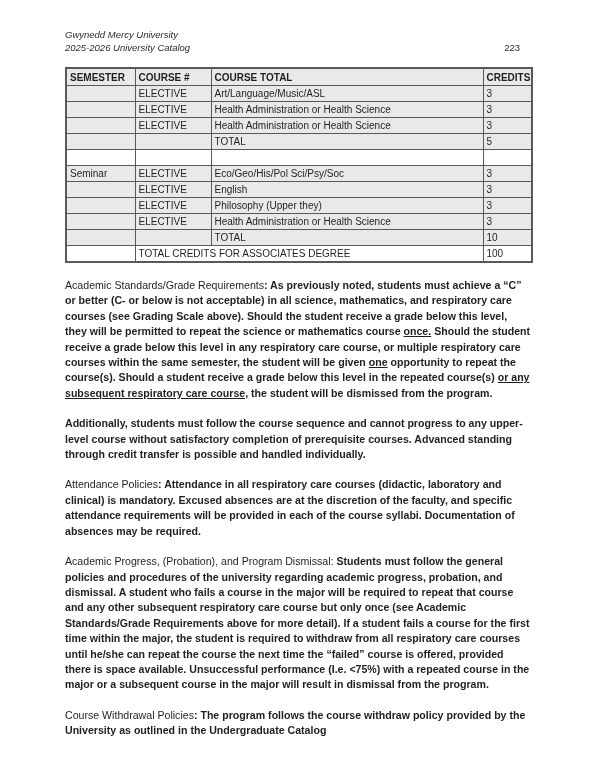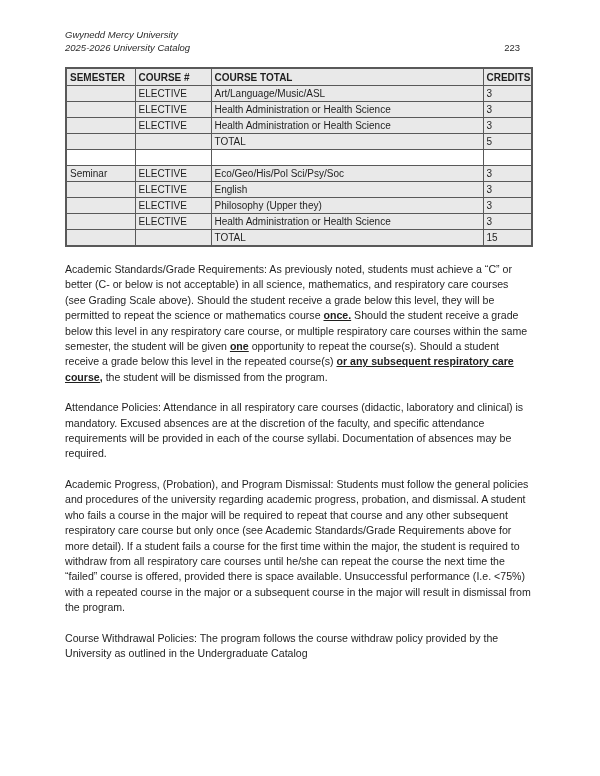--- a/index.html
+++ b/index.html
@@ -71,21 +71,21 @@
     margin-top:15px;
     width:466px;
   }
   .body-text p{
     margin:0 0 15px 0;
     font-size:10.6px;
     line-height:15.4px;
     text-align:left;
   }
   .body-text p:last-child{margin-bottom:0;}
-  span.n{font-weight:normal;}
+  span.n{font-weight:bold;}
   span.b{font-weight:normal;}
   span.biu{font-weight:bold;text-decoration:underline;}
 </style>
 </head>
 <body>
 
 <div class="page">
   <div class="content">
 
     <div class="doc-header">
@@ -161,26 +161,32 @@
           <tr class="data">
             <td></td>
             <td>ELECTIVE</td>
             <td>Health Administration or Health Science</td>
             <td>3</td>
           </tr>
           <tr class="total">
             <td></td>
             <td></td>
             <td>TOTAL</td>
-            <td>15</td>
+            <td>10</td>
+          </tr>
+          <tr class="grand">
+            <td></td>
+            <td colspan="2">TOTAL CREDITS FOR ASSOCIATES DEGREE</td>
+            <td>100</td>
           </tr>
         </tbody>
     </table>
 
     <div class="body-text">
         <p><span class="b">Academic Standards/Grade Requirements</span><span class="n">: As previously noted, students must achieve a “C” or better (C- or below is not acceptable) in all science, mathematics, and respiratory care courses (see Grading Scale above). Should the student receive a grade below this level, they will be permitted to repeat the science or mathematics course </span><span class="biu">once.</span><span class="n"> Should the student receive a grade below this level in any respiratory care course, or multiple respiratory care courses within the same semester, the student will be given </span><span class="biu">one</span><span class="n"> opportunity to repeat the course(s). Should a student receive a grade below this level in the repeated course(s) </span><span class="biu">or any subsequent respiratory care course,</span><span class="n"> the student will be dismissed from the program.</span></p>
+        <p><span class="n">Additionally, students must follow the course sequence and cannot progress to any upper-level course without satisfactory completion of prerequisite courses. Advanced standing through credit transfer is possible and handled individually.</span></p>
         <p><span class="b">Attendance Policies</span><span class="n">: Attendance in all respiratory care courses (didactic, laboratory and clinical) is mandatory. Excused absences are at the discretion of the faculty, and specific attendance requirements will be provided in each of the course syllabi. Documentation of absences may be required.</span></p>
         <p><span class="b">Academic Progress, (Probation), and Program Dismissal:</span><span class="n"> Students must follow the general policies and procedures of the university regarding academic progress, probation, and dismissal. A student who fails a course in the major will be required to repeat that course and any other subsequent respiratory care course but only once (see Academic Standards/Grade Requirements above for more detail). If a student fails a course for the first time within the major, the student is required to withdraw from all respiratory care courses until he/she can repeat the course the next time the “failed” course is offered, provided there is space available. Unsuccessful performance (I.e. &lt;75%) with a repeated course in the major or a subsequent course in the major will result in dismissal from the program.</span></p>
         <p><span class="b">Course Withdrawal Policies</span><span class="n">: The program follows the course withdraw policy provided by the University as outlined in the Undergraduate Catalog</span></p>
       </div>
 
   </div>
 </div>
 
 </body></html>

